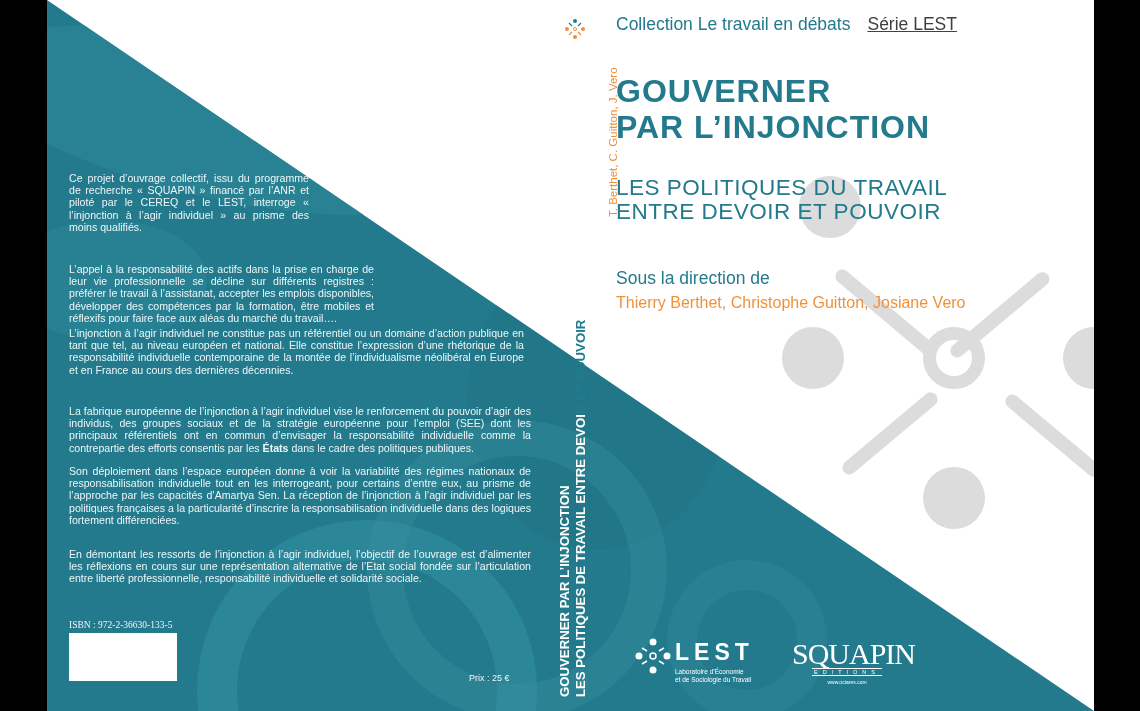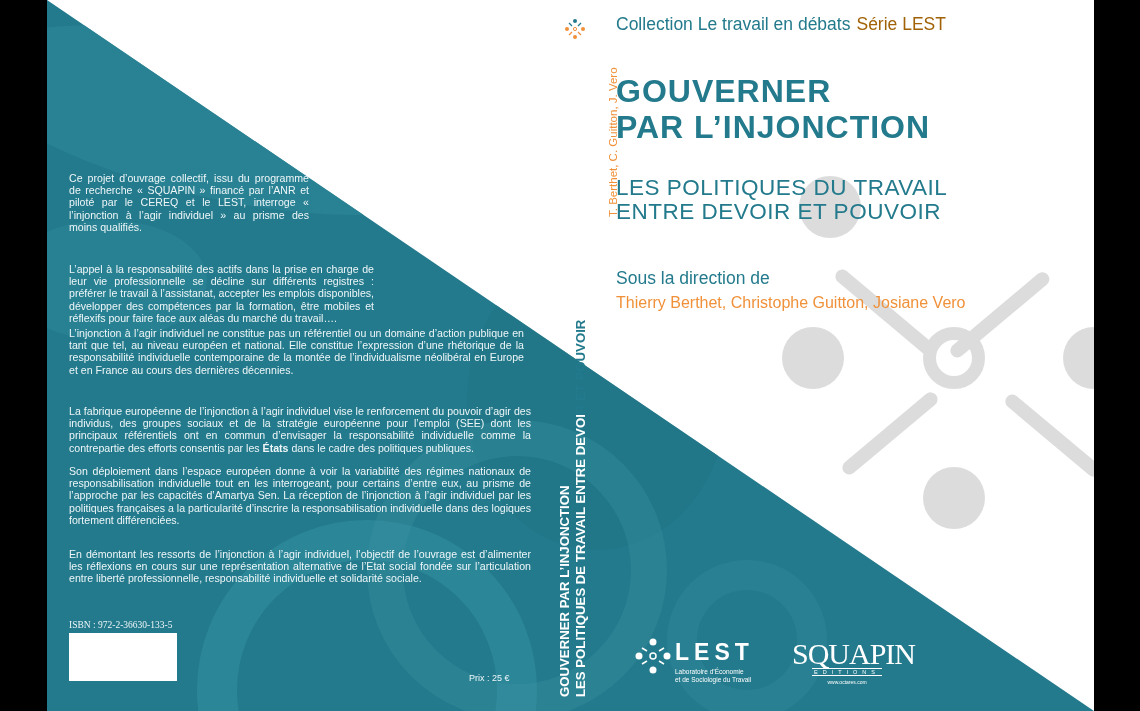--- a/index.html
+++ b/index.html
@@ -44,21 +44,21 @@
   }
   .spine-logo { position: absolute; left: 517px; top: 18px; width: 22px; height: 22px; }
   .spine-title {
     position: absolute; left: 510px; top: 697px; transform-origin: 0 0; transform: rotate(-90deg);
     white-space: nowrap; font-weight: bold; font-size: 13.2px; line-height: 16px; color: #ffffff;
   }
   .spine-title .part-dark { color: #237a8c; }
 
   
   .collection { position: absolute; left: 569px; top: 14px; font-size: 17.5px; color: #237a8c; white-space: nowrap; }
-  .collection .serie { color: #a16207; margin-left: 6px; }
+  .collection .serie { color: #404040; margin-left: 17px; text-decoration: underline; }
   .main-title { position: absolute; left: 569px; top: 73px; font-weight: bold; font-size: 32px; line-height: 36px; color: #237a8c; letter-spacing: 1px; }
   .subtitle { position: absolute; left: 569px; top: 176px; font-size: 22.5px; line-height: 24px; color: #237a8c; text-transform: uppercase; letter-spacing: .5px; }
   .direction { position: absolute; left: 569px; top: 268px; font-size: 17.5px; color: #237a8c; }
   .authors { position: absolute; left: 569px; top: 294px; font-size: 16px; color: #f0913a; white-space: nowrap; }
 
   .deco { position: absolute; background: #dcdcdc; }
   .deco.dot { border-radius: 50%; }
   .deco.bar { height: 14px; border-radius: 7px; }
   .ring { position: absolute; border-radius: 50%; border: 13px solid #dcdcdc; }
 

